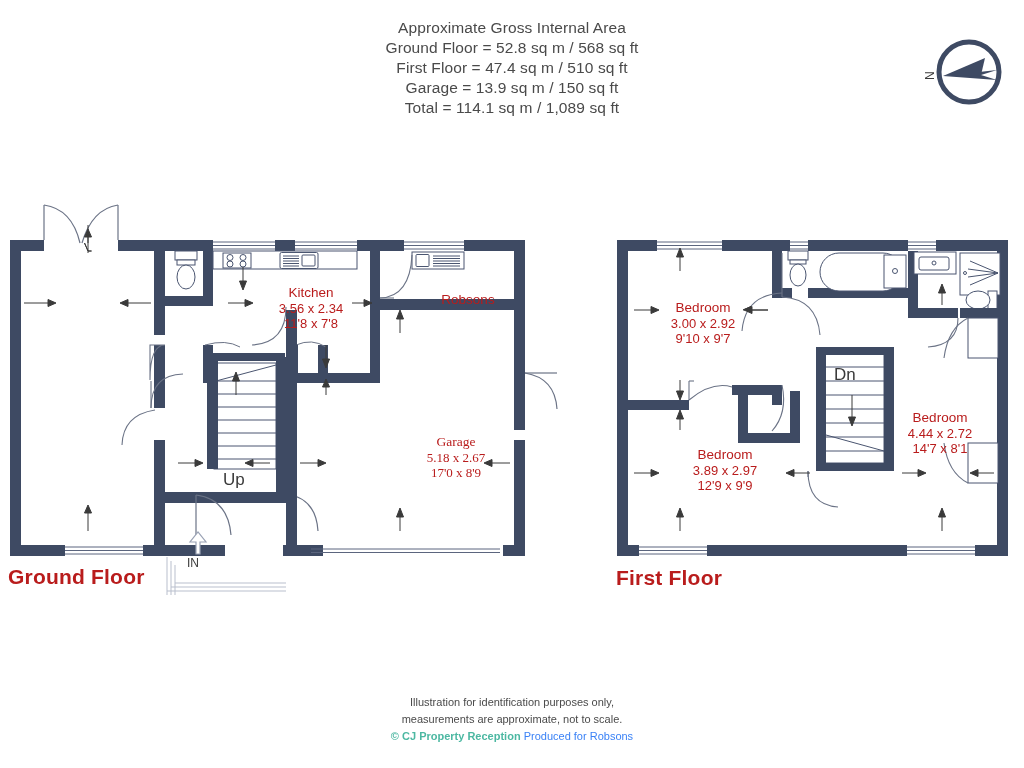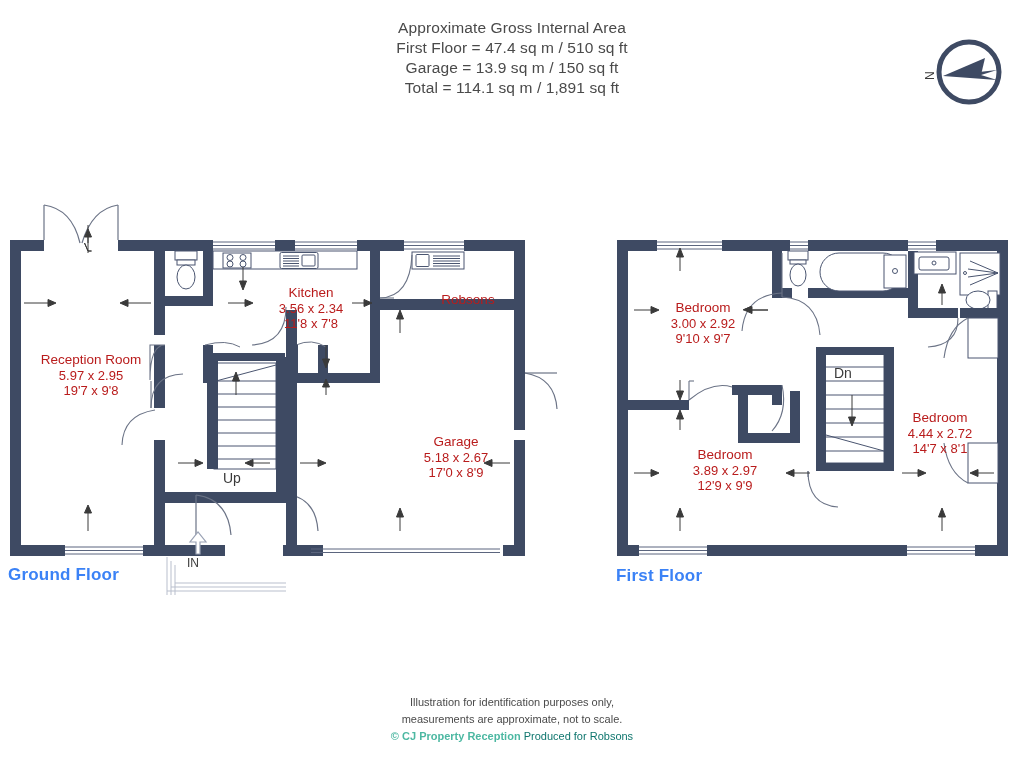--- a/index.html
+++ b/index.html
@@ -19,57 +19,58 @@
   #header .hline{
     font-size:15.5px;line-height:20px;color:#4a4a4a;
     letter-spacing:.1px;white-space:pre;
   }
 
   
   #compass{position:absolute;left:925px;top:36px;width:80px;height:80px;}
 
   
   .floor-title{
-    position:absolute;font-size:17px;font-weight:bold;
-    color:#3b82f6;letter-spacing:.2px;
+    position:absolute;font-size:21px;font-weight:bold;
+    color:#b91c1c;letter-spacing:.2px;
   }
   #gf-title{left:8px;top:565px;}
   #ff-title{left:616px;top:566px;}
 
   
   .room{
     position:absolute;text-align:center;line-height:15.5px;
     font-size:13px;color:#b91c1c;white-space:nowrap;
   }
   .room .nm{font-size:13.5px;}
   .room .d1,.room .d2{font-size:13px;}
 
   .minilabel{
-    position:absolute;font-size:14px;color:#3a3a3a;white-space:nowrap;
+    position:absolute;font-size:17px;color:#3a3a3a;white-space:nowrap;
   }
 
   
   #footer{
     position:absolute;left:0;top:694px;width:1024px;text-align:center;
   }
   #footer .fl{font-size:11px;line-height:17px;color:#4a4a4a;}
   #footer .brand{color:#4cb8a2;font-weight:bold;}
-  #footer .prod{color:#0f766e;}
+  #footer .prod{color:#3b82f6;}
   svg{display:block;}
 </style>
 </head>
 <body>
 
 <div id="stage">
 
   <div id="header">
     <div class="hline">Approximate Gross Internal Area</div>
+    <div class="hline">Ground Floor = 52.8 sq m / 568 sq ft</div>
     <div class="hline">First Floor = 47.4 sq m / 510 sq ft</div>
     <div class="hline">Garage = 13.9 sq m / 150 sq ft</div>
-    <div class="hline">Total = 114.1 sq m / 1,891 sq ft</div>
+    <div class="hline">Total = 114.1 sq m / 1,089 sq ft</div>
   </div>
 
   <div id="compass">
     <svg width="80" height="80" viewBox="0 0 80 80">
       <circle cx="44" cy="36" r="30" fill="none" stroke="#3e4a63" stroke-width="5"></circle>
       <path d="M72 34 L18 40 L72 44 L56 39 Z" fill="#3e4a63"></path>
       <path d="M18 40 L60 22 L56 39 Z" fill="#3e4a63"></path>
       <text x="9" y="44" font-family="'Liberation Sans',sans-serif" font-size="12" fill="#3a3a3a" transform="rotate(-90 9 44)">N</text>
     </svg>
   </div>
@@ -301,38 +302,33 @@
           <path d="M364 104.5 L372 108 L364 111.5 Z"></path>
         <line x1="326" y1="150" x2="326" y2="166"></line>
           <path d="M322.5 164 L326 173 L329.5 164 Z"></path>
         <line x1="326" y1="200" x2="326" y2="192"></line>
           <path d="M322.5 192 L326 184 L329.5 192 Z"></path>
       </g>
 
     </g>
   </svg>
 
-  <div class="room" style="left:16px;top:352px;width:150px;">
-    <div class="nm">Reception Room</div>
-    <div class="d1">5.97 x 2.95</div>
-    <div class="d2">19'7 x 9'8</div>
-  </div>
 
   <div class="room" style="left:243px;top:285px;width:136px;">
     <div class="nm">Kitchen</div>
     <div class="d1">3.56 x 2.34</div>
     <div class="d2">11'8 x 7'8</div>
   </div>
 
   <div class="room" style="left:413px;top:292px;width:110px;">
     <div class="nm">Robsons</div>
   </div>
 
 
-  <div class="room" style="left:386px;top:434px;width:140px;">
+  <div class="room" style="left:386px;top:434px;width:140px;font-family:Liberation Serif, serif;">
     <div class="nm">Garage</div>
     <div class="d1">5.18 x 2.67</div>
     <div class="d2">17'0 x 8'9</div>
   </div>
 
   <div class="minilabel" style="left:223px;top:470px;">Up</div>
 
   <svg style="position:absolute;left:185px;top:530px;" width="30" height="26">
     <path d="M11 24 L11 12 L5 12 L13 2 L21 12 L15 12 L15 24 Z" fill="#ffffff" stroke="#9aa2b4" stroke-width="1.2"></path>
   </svg>

